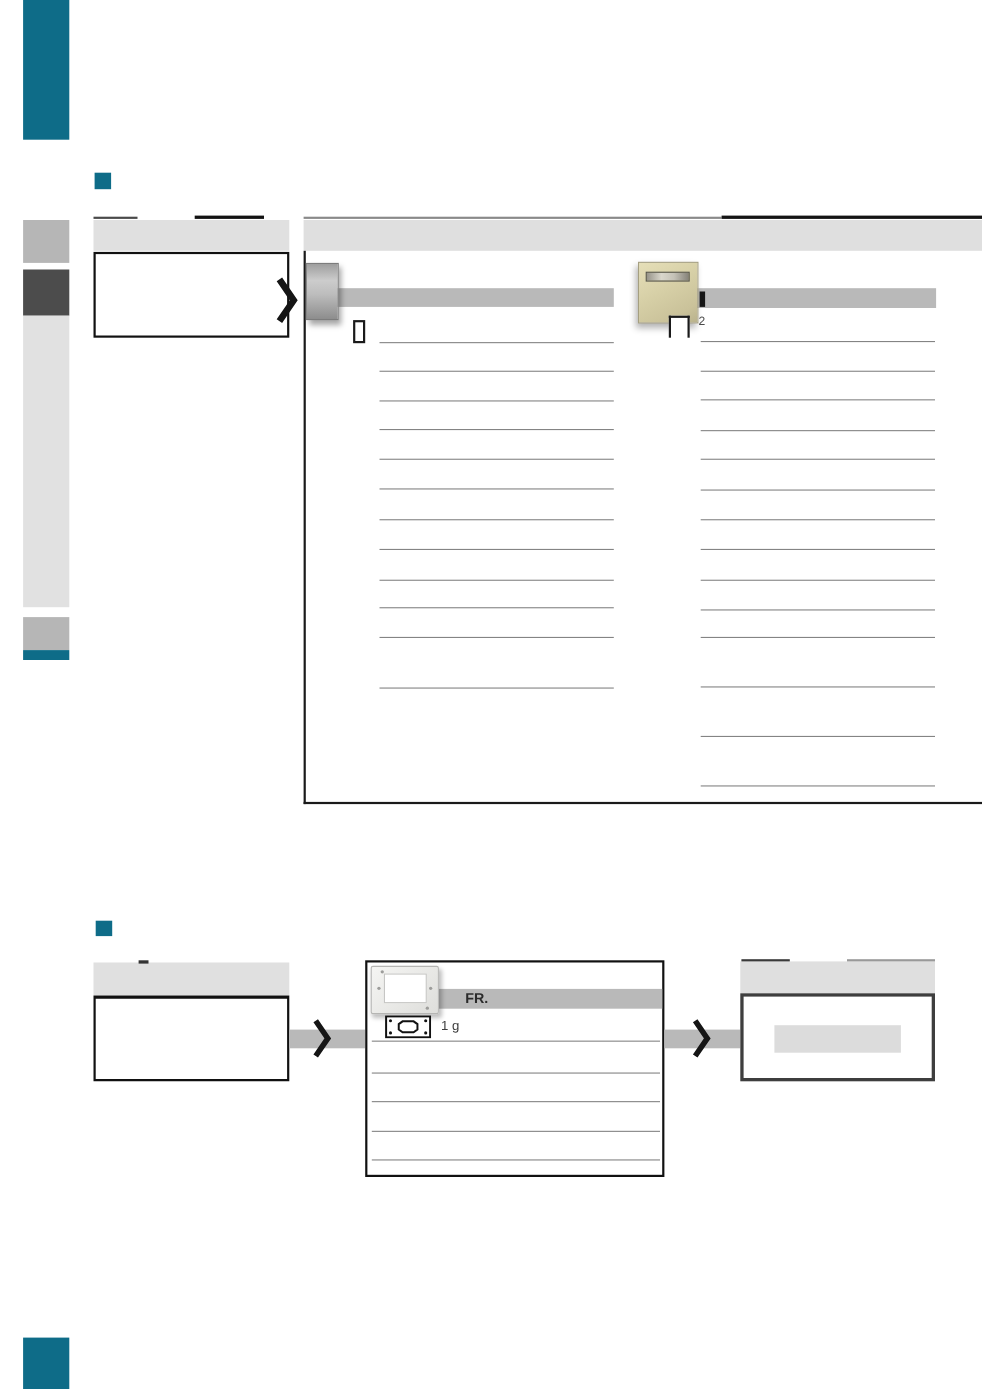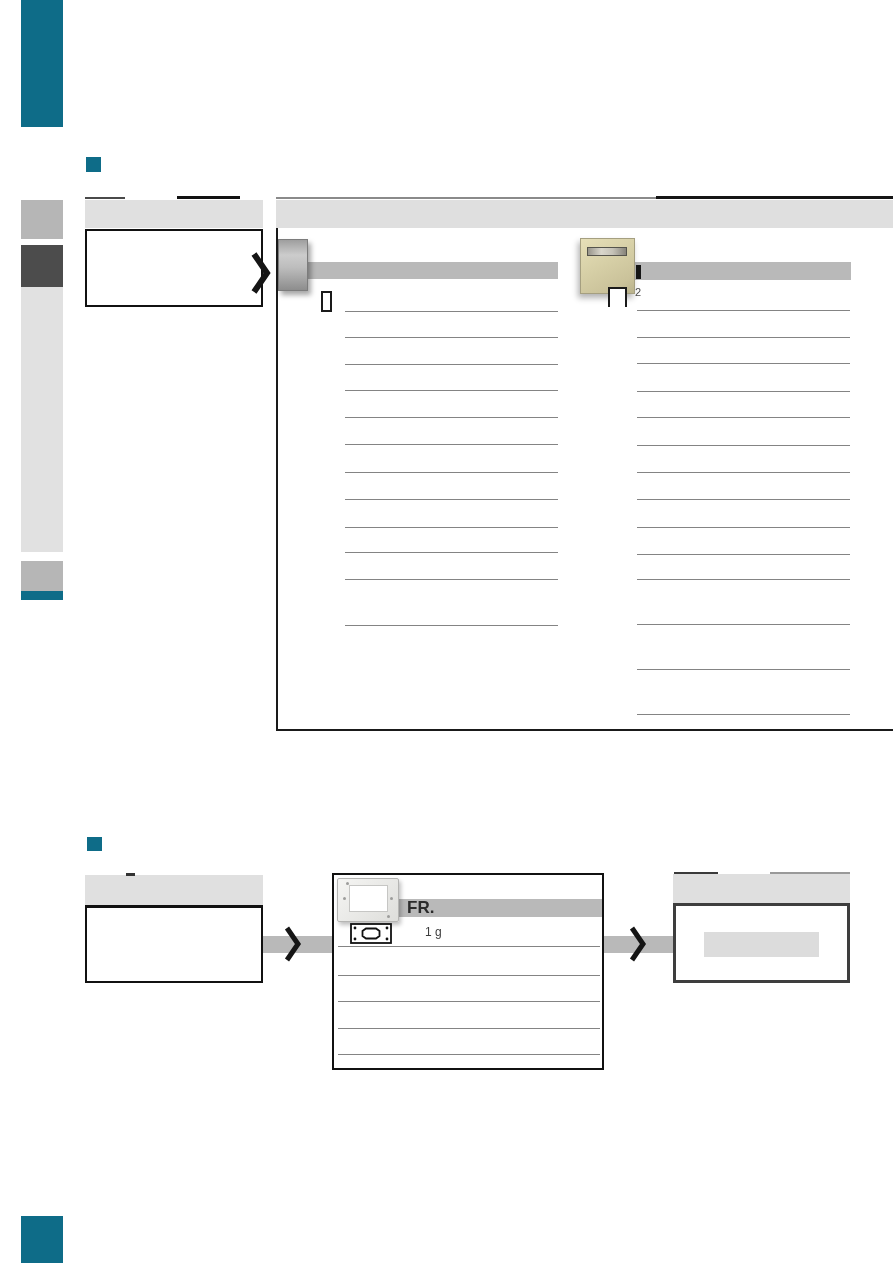--- a/index.html
+++ b/index.html
@@ -30,21 +30,21 @@
   .beige-metal-bar{position:absolute;left:6px;right:7px;top:8px;height:7px;
       background:linear-gradient(90deg,#97948a,#d9d6cb 35%,#c5c2b7 65%,#86837a);border:1px solid #55544c;}
   .frame-img{background:linear-gradient(135deg,#f5f5f3,#dededb);border:1px solid #b5b5b3;
       border-radius:2px;box-shadow:2px 3px 4px rgba(0,0,0,.25);}
   .frame-opening{position:absolute;left:11px;top:6px;width:37px;height:25px;background:#fff;border:1px solid #c6c6c4;}
   .frame-dot{position:absolute;width:3px;height:3px;border-radius:50%;background:#9d9d9b;}
   
   .icon-module1{background:#fff;border:2px solid #1a1a1a;}
   .icon-module2{background:#fff;border:2px solid #1a1a1a;border-bottom:none;}
   
-  .bar-label{font-weight:bold;font-size:17px;line-height:18px;color:#2b2b2b;padding-left:8px;}
+  .bar-label{font-weight:bold;font-size:13px;line-height:18px;color:#2b2b2b;padding-left:24px;}
   .qty-label{font-size:12px;color:#3d3d3d;}
   .badge2{font-size:11px;color:#4a4a4a;}
   .clip-mark{background:#161616;}
   .border-dark{background:#1a1a1a;}
 </style>
 </head>
 <body>
 
 <div class="page">
 
@@ -112,21 +112,21 @@
     <div class="frame-dot" style="left:49px;top:36px;"></div>
   </div>
   <svg class="abs" style="left:350px;top:923px;" width="42" height="21">
     <rect x="1" y="1" width="40" height="19" fill="#fff" stroke="#111" stroke-width="1.8"></rect>
     <circle cx="5" cy="5" r="1.4" fill="#111"></circle>
       <circle cx="37" cy="5" r="1.4" fill="#111"></circle>
     <circle cx="5" cy="16" r="1.4" fill="#111"></circle>
       <circle cx="37" cy="16" r="1.4" fill="#111"></circle>
     <path d="M16 5.5 h10 l3.5 2.5 v5 l-3.5 2.5 h-10 l-3.5 -2.5 v-5 z" fill="none" stroke="#111" stroke-width="1.8"></path>
   </svg>
-  <div class="abs qty-label" style="left:425px;top:925px;">1 g</div>
+  <div class="abs qty-label" style="left:401px;top:925px;">1 g</div>
 
   <div class="abs gbar" style="left:604px;top:936px;width:69px;height:17px;"></div>
   <svg class="abs" style="left:629px;top:925px;" width="20" height="38">
     <polyline points="3,3 14,19 3,35" fill="none" stroke="#151515" stroke-width="5"></polyline>
   </svg>
 
   <div class="abs hdr" style="left:673px;top:874px;width:177px;height:29px;background:#dfdfdf;">
     <div class="hdr-mark" style="left:1px;top:-2px;width:44px;height:2px;background:#3a3a3a;"></div>
     <div class="hdr-mark" style="left:97px;top:-2px;width:80px;height:2px;background:#999;"></div>
   </div>

